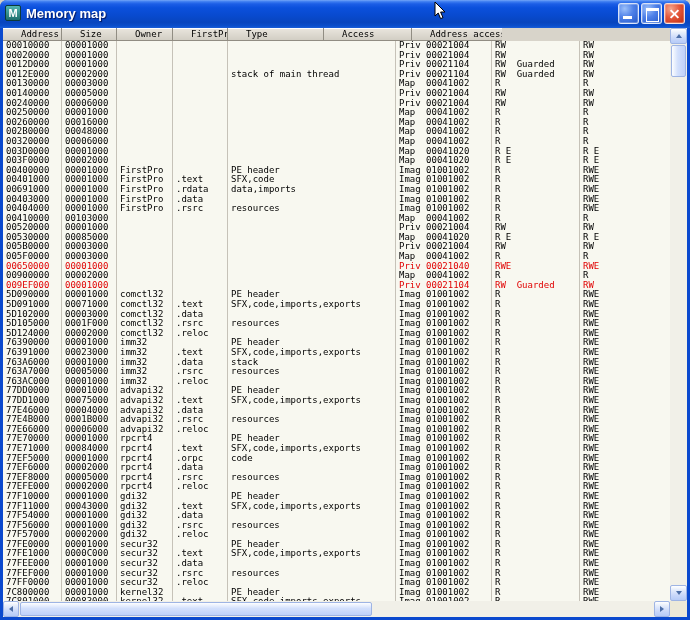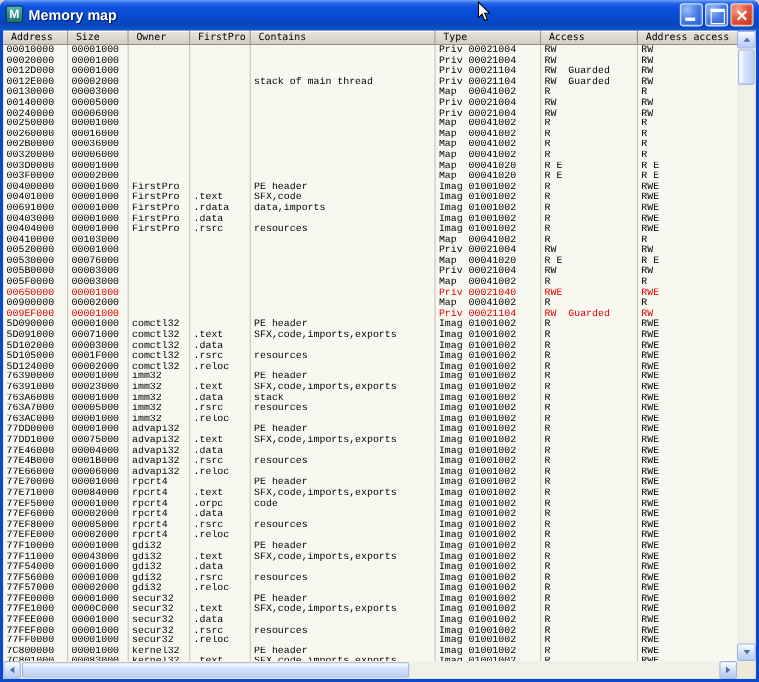--- a/index.html
+++ b/index.html
@@ -32,27 +32,27 @@
   .bclose::before, .bclose::after { content:""; position:absolute; left:4px; top:9px;
     width:11px; height:2px; background:#FFF; }
   .bclose::before { transform:rotate(45deg); }
   .bclose::after  { transform:rotate(-45deg); }
 
   
   .client { position:absolute; left:3px; top:28px; right:3px; bottom:3px; background:#F8F8F0; }
 
   .header-row { position:absolute; left:0; top:0; right:17px; height:13px; display:flex;
     background:#D8D4CA; }
-  .hcell { font-size:9px; line-height:12px; padding-left:7px; white-space:pre; overflow:hidden;
+  .hcell { font-size:9px; line-height:12px; padding-left:18px; white-space:pre; overflow:hidden;
     color:#000; background:linear-gradient(180deg,#EAE6DE 0%,#D2CEC4 100%);
     border-right:1px solid #918D83; border-bottom:1px solid #918D83;
     box-shadow:inset 0 1px 0 #FFFFFF; }
 
   .tbody { position:absolute; left:0; top:13px; right:17px; bottom:16px; overflow:hidden;
-    background:#F8F8F0;font-family:Liberation Mono, monospace; }
+    background:#F8F8F0; }
   .row { display:flex; height:9.6px; }
   .cell { font-size:9px; line-height:9.6px; padding-left:3px; white-space:pre; overflow:hidden;
     color:#000; border-right:1px solid #C6C2B8; }
   .row.red .cell { color:#E00000; }
 
   .c0{width:59px}.c1{width:55px}.c2{width:56px}.c3{width:55px}
   .c4{width:168px}.c5{width:96px}.c6{width:88px}.c7{width:90px; border-right:none;}
 
   
   .vscroll { position:absolute; right:0; top:0; width:17px; bottom:16px; background:#F1F0E8; }
@@ -95,21 +95,20 @@
     </div>
   </div>
 
   <div class="client">
 
     <div class="header-row">
         <div class="hcell c0">Address</div>
         <div class="hcell c1">Size</div>
         <div class="hcell c2">Owner</div>
         <div class="hcell c3">FirstPro</div>
-        <div class="hcell c4">Contains</div>
         <div class="hcell c5">Type</div>
         <div class="hcell c6">Access</div>
         <div class="hcell c7">Address access</div>
       </div>
 
     <div class="tbody">
         <div class="row">
           <div class="cell c0">00010000</div>
           <div class="cell c1">00001000</div>
           <div class="cell c2"></div>
@@ -194,21 +193,21 @@
           <div class="cell c1">00016000</div>
           <div class="cell c2"></div>
           <div class="cell c3"></div>
           <div class="cell c4"></div>
           <div class="cell c5">Map  00041002</div>
           <div class="cell c6">R</div>
           <div class="cell c7">R</div>
         </div>
         <div class="row">
           <div class="cell c0">002B0000</div>
-          <div class="cell c1">00036000</div>
+          <div class="cell c1">00048000</div>
           <div class="cell c2"></div>
           <div class="cell c3"></div>
           <div class="cell c4"></div>
           <div class="cell c5">Map  00041002</div>
           <div class="cell c6">R</div>
           <div class="cell c7">R</div>
         </div>
         <div class="row">
           <div class="cell c0">00320000</div>
           <div class="cell c1">00006000</div>
@@ -304,21 +303,21 @@
           <div class="cell c1">00001000</div>
           <div class="cell c2"></div>
           <div class="cell c3"></div>
           <div class="cell c4"></div>
           <div class="cell c5">Priv 00021004</div>
           <div class="cell c6">RW</div>
           <div class="cell c7">RW</div>
         </div>
         <div class="row">
           <div class="cell c0">00530000</div>
-          <div class="cell c1">00076000</div>
+          <div class="cell c1">00085000</div>
           <div class="cell c2"></div>
           <div class="cell c3"></div>
           <div class="cell c4"></div>
           <div class="cell c5">Map  00041020</div>
           <div class="cell c6">R E</div>
           <div class="cell c7">R E</div>
         </div>
         <div class="row">
           <div class="cell c0">005B0000</div>
           <div class="cell c1">00003000</div>

